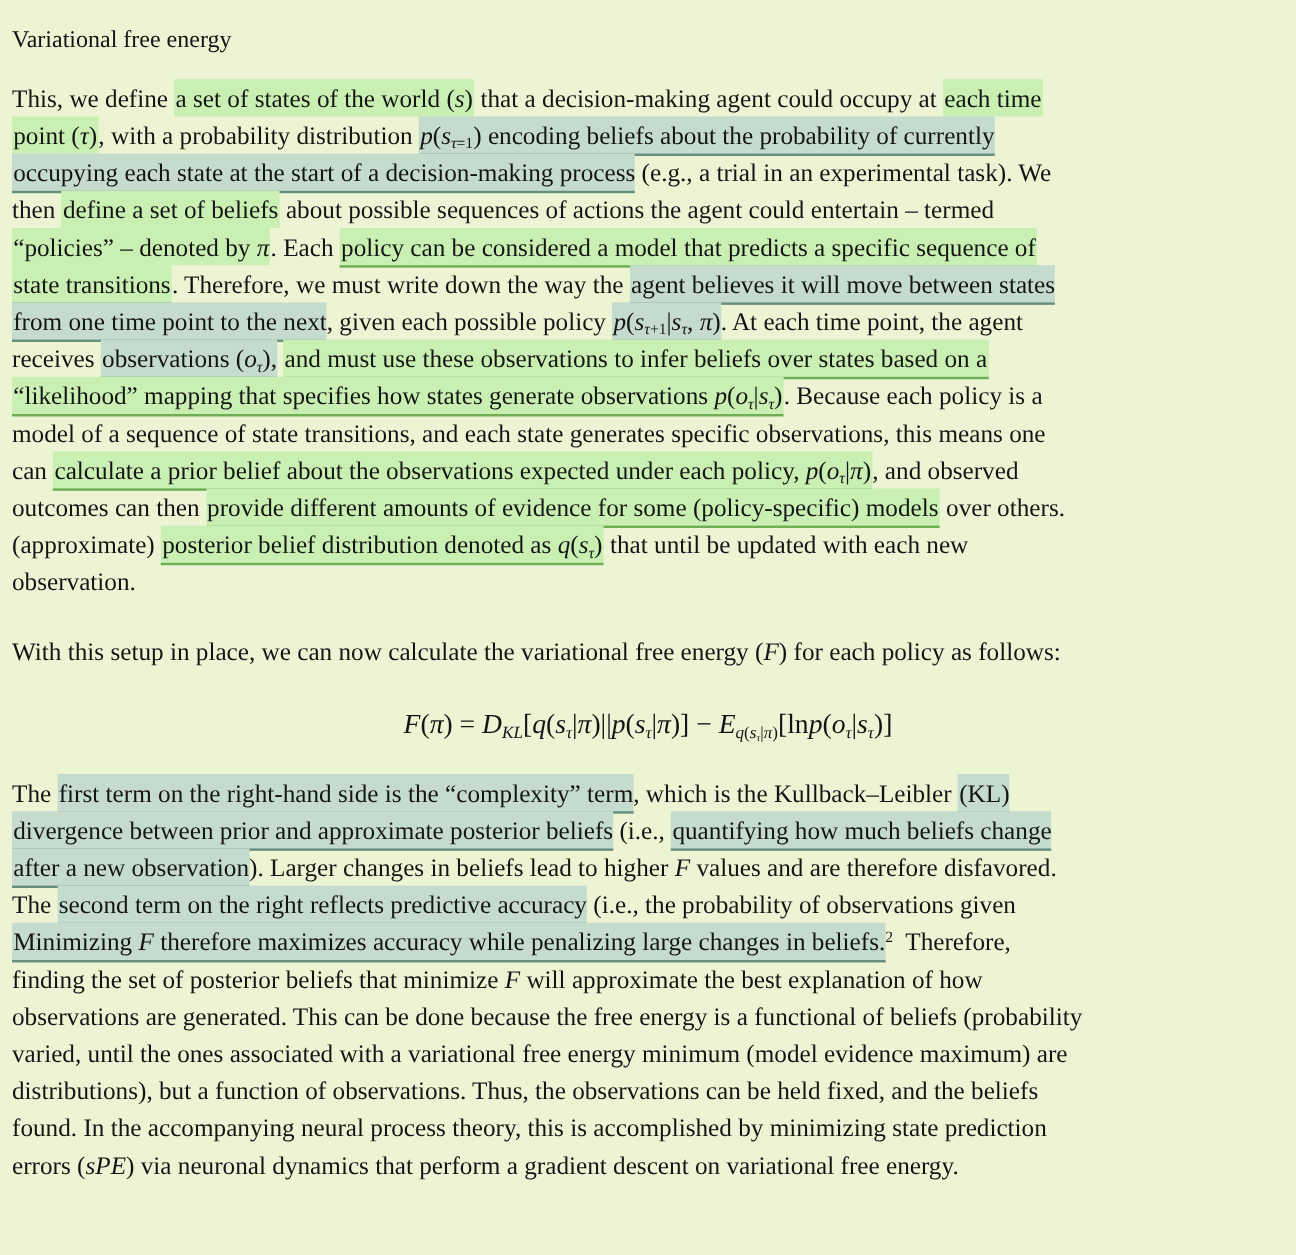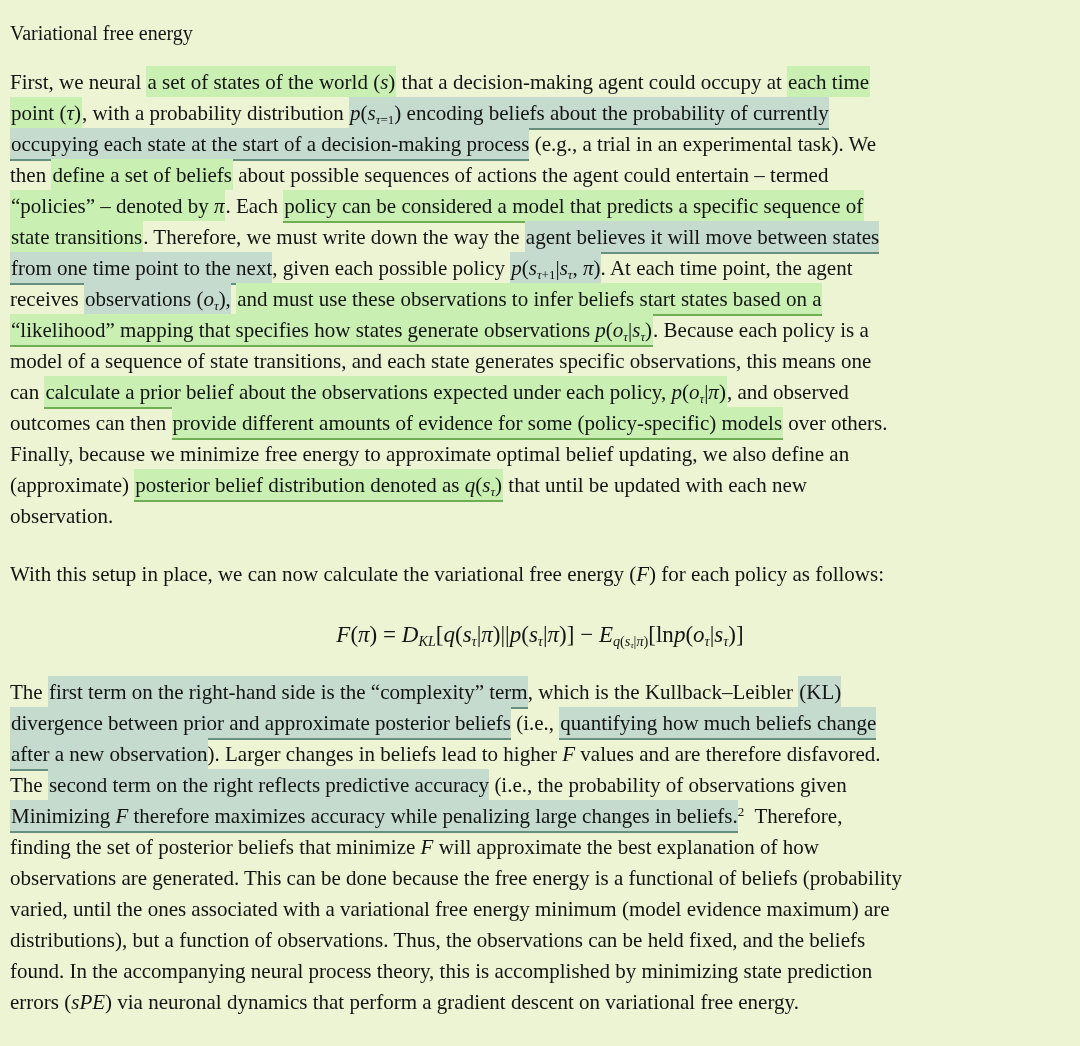--- a/index.html
+++ b/index.html
@@ -51,33 +51,32 @@
   sup { vertical-align: 0.55em; }
   i { font-style: italic; }
 </style>
 </head>
 <body>
 
 <div class="doc">
   <div class="title">Variational free energy</div>
   <div>
       <div class="paragraph">
-        <div class="line"><span>First, we neural </span><span class="hl-green">a set of states of the world (<i>s</i>)</span><span> that a decision-making agent could occupy at </span><span class="hl-green">each time</span></div>
+        <div class="line"><span>This, we define </span><span class="hl-green">a set of states of the world (<i>s</i>)</span><span> that a decision-making agent could occupy at </span><span class="hl-green">each time</span></div>
         <div class="line"><span class="hl-green">point (<i>τ</i>)</span><span>, with a probability distribution </span><span class="hl-teal ul-teal"><i>p</i>(<i>s</i><sub><i>τ</i>=1</sub>) encoding beliefs about the probability of currently</span></div>
         <div class="line"><span class="hl-teal ul-teal">occupying each state at the start of a decision-making process</span><span> (e.g., a trial in an experimental task). We</span></div>
         <div class="line"><span>then </span><span class="hl-green">define a set of beliefs</span><span> about possible sequences of actions the agent could entertain – termed</span></div>
         <div class="line"><span class="hl-green">“policies” – denoted by <i>π</i></span><span>. Each </span><span class="hl-green ul-green">policy can be considered a model that predicts a specific sequence of</span></div>
         <div class="line"><span class="hl-green ul-green">state transitions</span><span>. Therefore, we must write down the way the </span><span class="hl-teal ul-teal">agent believes it will move between states</span></div>
         <div class="line"><span class="hl-teal ul-teal">from one time point to the next</span><span>, given each possible policy </span><span class="hl-teal ul-teal"><i>p</i>(<i>s</i><sub><i>τ</i>+1</sub>|<i>s</i><sub><i>τ</i></sub>, <i>π</i>)</span><span>. At each time point, the agent</span></div>
-        <div class="line"><span>receives </span><span class="hl-teal ul-teal">observations (<i>o</i><sub><i>τ</i></sub>),</span><span> </span><span class="hl-green ul-green">and must use these observations to infer beliefs start states based on a</span></div>
+        <div class="line"><span>receives </span><span class="hl-teal ul-teal">observations (<i>o</i><sub><i>τ</i></sub>),</span><span> </span><span class="hl-green ul-green">and must use these observations to infer beliefs over states based on a</span></div>
         <div class="line"><span class="hl-green ul-green">“likelihood” mapping that specifies how states generate observations <i>p</i>(<i>o</i><sub><i>τ</i></sub>|<i>s</i><sub><i>τ</i></sub>)</span><span>. Because each policy is a</span></div>
         <div class="line"><span>model of a sequence of state transitions, and each state generates specific observations, this means one</span></div>
         <div class="line"><span>can </span><span class="hl-green ul-green">calculate a prior belief about the observations expected under each policy, <i>p</i>(<i>o</i><sub><i>τ</i></sub>|<i>π</i>)</span><span>, and observed</span></div>
         <div class="line"><span>outcomes can then </span><span class="hl-green ul-green">provide different amounts of evidence for some (policy-specific) models</span><span> over others.</span></div>
-        <div class="line"><span>Finally, because we minimize free energy to approximate optimal belief updating, we also define an</span></div>
         <div class="line"><span>(approximate) </span><span class="hl-green ul-green">posterior belief distribution denoted as <i>q</i>(<i>s</i><sub><i>τ</i></sub>)</span><span> that until be updated with each new</span></div>
         <div class="line"><span>observation.</span></div>
       </div>
       <div class="paragraph">
         <div class="line"><span>With this setup in place, we can now calculate the variational free energy (<i>F</i>) for each policy as follows:</span></div>
       </div>
       <div class="formula"><i>F</i>(<i>π</i>) = <i>D</i><sub><i>KL</i></sub>[<i>q</i>(<i>s</i><sub><i>τ</i></sub>|<i>π</i>)||<i>p</i>(<i>s</i><sub><i>τ</i></sub>|<i>π</i>)] − <i>E</i><sub><i>q</i>(<i>s</i><sub><i>τ</i></sub>|<i>π</i>)</sub>[ln<i>p</i>(<i>o</i><sub><i>τ</i></sub>|<i>s</i><sub><i>τ</i></sub>)]</div>
       <div class="paragraph">
         <div class="line"><span>The </span><span class="hl-teal ul-teal">first term on the right-hand side is the “complexity” term</span><span>, which is the Kullback–Leibler </span><span class="hl-teal ul-teal">(KL)</span></div>
         <div class="line"><span class="hl-teal ul-teal">divergence between prior and approximate posterior beliefs</span><span> (i.e., </span><span class="hl-teal ul-teal">quantifying how much beliefs change</span></div>

